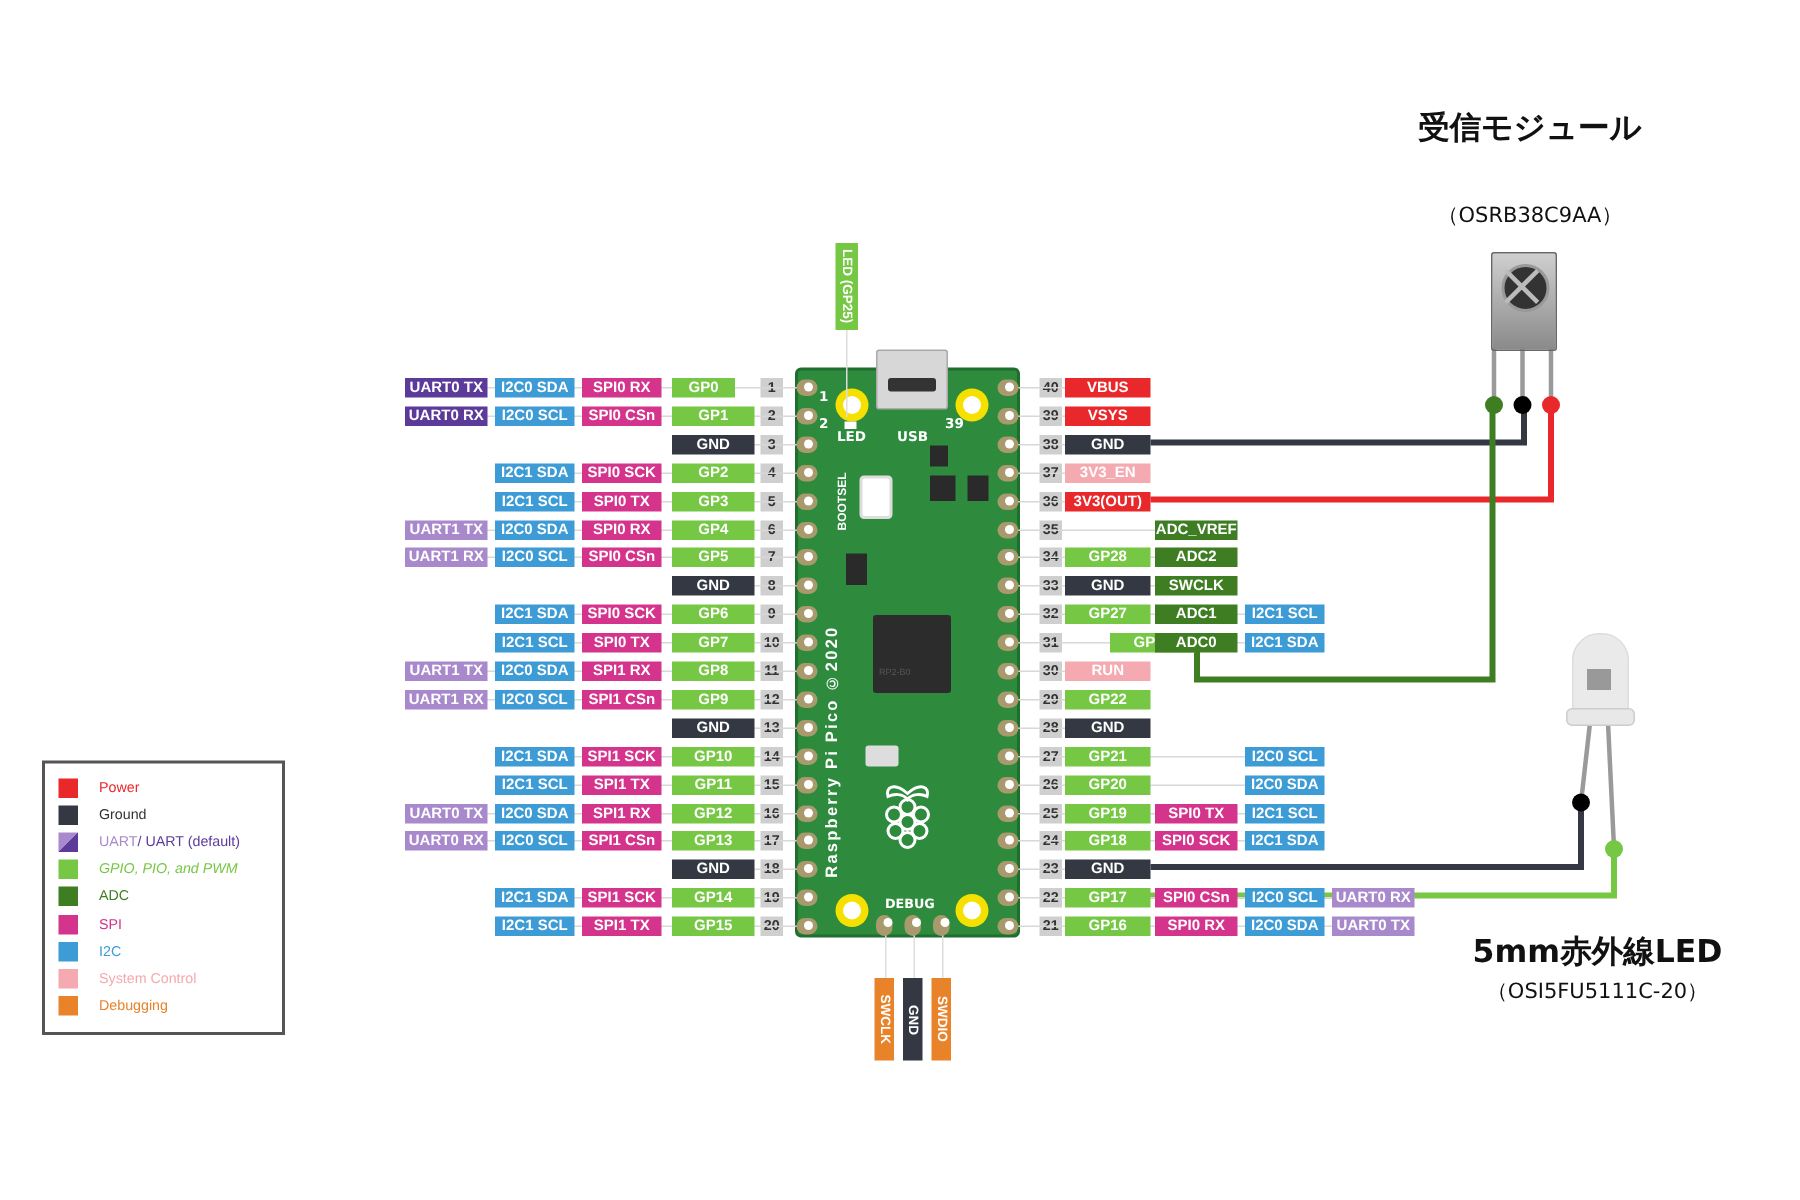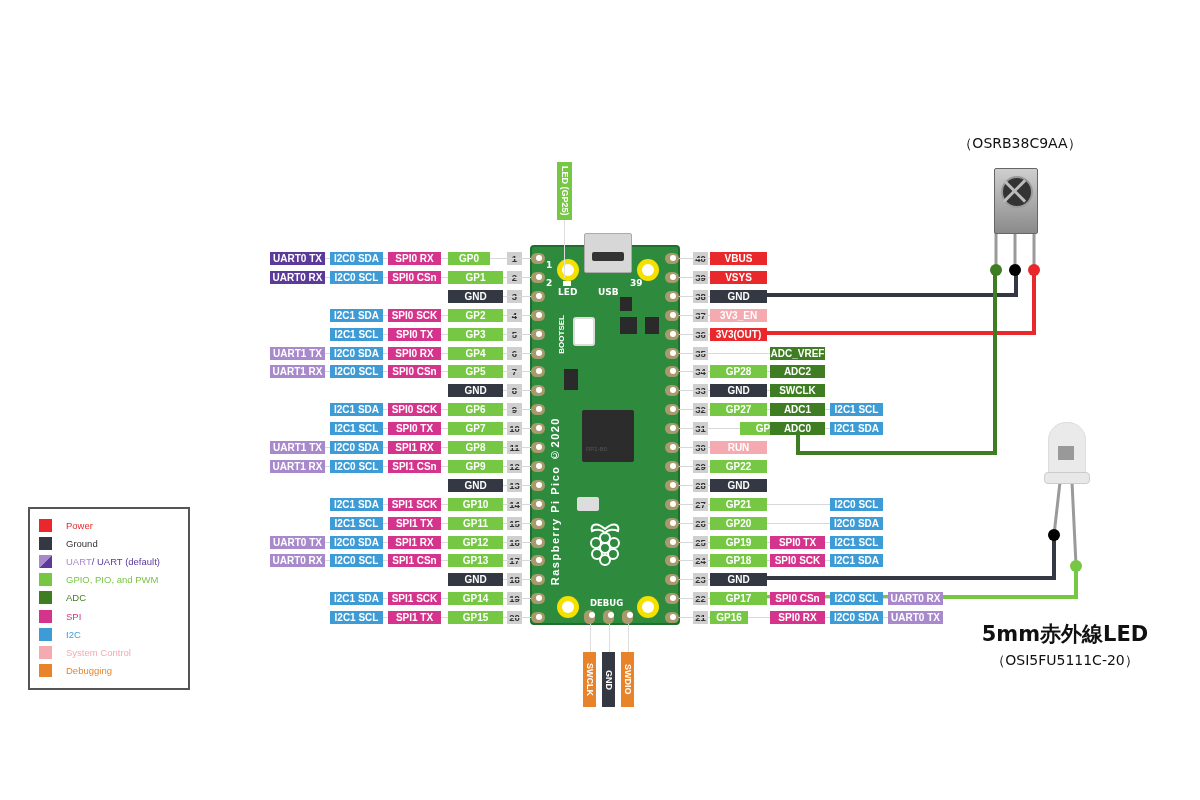--- a/index.html
+++ b/index.html
@@ -291,21 +291,21 @@
     <div class="pad" style="left:665px;top:574px"></div>
     <div class="pn" style="left:693px;top:592px">22</div>
     <div class="conn" style="left:677px;top:598px;width:266px"></div>
     <div class="lbl" style="left:710px;top:592px;width:57px;background:#76c744">GP17</div>
     <div class="lbl" style="left:770px;top:592px;width:55px;background:#d5348c">SPI0 CSn</div>
     <div class="lbl" style="left:830px;top:592px;width:53px;background:#3d9bd6">I2C0 SCL</div>
     <div class="lbl" style="left:888px;top:592px;width:55px;background:#a889cc">UART0 RX</div>
     <div class="pad" style="left:665px;top:593px"></div>
     <div class="pn" style="left:693px;top:611px">21</div>
     <div class="conn" style="left:677px;top:617px;width:266px"></div>
-    <div class="lbl" style="left:710px;top:611px;width:38px;background:#76c744">GP16</div>
+    <div class="lbl" style="left:710px;top:611px;width:57px;background:#76c744">GP16</div>
     <div class="lbl" style="left:770px;top:611px;width:55px;background:#d5348c">SPI0 RX</div>
     <div class="lbl" style="left:830px;top:611px;width:53px;background:#3d9bd6">I2C0 SDA</div>
     <div class="lbl" style="left:888px;top:611px;width:55px;background:#a889cc">UART0 TX</div>
     <div class="pad" style="left:665px;top:612px"></div>
   </div>
 <div id="debug">
     <div style="position:absolute;left:590px;top:618px;width:1px;height:36px;background:#ddd"></div>
     <div class="pad" style="left:584px;top:610px;width:11px;height:14px"></div>
     <div class="vtext" style="left:583px;top:652px;width:13px;height:55px;background:#e8832a;font-size:9px;line-height:13px">SWCLK</div>
     <div style="position:absolute;left:609px;top:618px;width:1px;height:36px;background:#ddd"></div>
@@ -325,21 +325,21 @@
       <div class="leg-sw" style="background: rgb(52, 56, 66);"></div>
       <span style="color: rgb(51, 51, 51);">Ground</span>
     </div>
     <div class="leg-row" style="top: 45.4px;">
       <div class="leg-sw" style="background: linear-gradient(135deg, rgb(168, 137, 204) 50%, rgb(91, 58, 154) 50%);"></div>
       <span style="color: rgb(168, 137, 204);">UART</span>
       <span style="color: rgb(91, 58, 154);"> / UART (default)</span>
     </div>
     <div class="leg-row" style="top: 63.6px;">
       <div class="leg-sw" style="background: rgb(118, 199, 68);"></div>
-      <span style="color: rgb(118, 199, 68);">GPIO, PIO, and PWM</span>
+      <span style="color: rgb(118, 199, 68); font-style: italic;">GPIO, PIO, and PWM</span>
     </div>
     <div class="leg-row" style="top: 81.8px;">
       <div class="leg-sw" style="background: rgb(63, 125, 35);"></div>
       <span style="color: rgb(63, 125, 35);">ADC</span>
     </div>
     <div class="leg-row" style="top: 100px;">
       <div class="leg-sw" style="background: rgb(213, 52, 140);"></div>
       <span style="color: rgb(213, 52, 140);">SPI</span>
     </div>
     <div class="leg-row" style="top: 118.2px;">
@@ -350,20 +350,21 @@
       <div class="leg-sw" style="background: rgb(244, 170, 176);"></div>
       <span style="color: rgb(244, 170, 176);">System Control</span>
     </div>
     <div class="leg-row" style="top: 154.6px;">
       <div class="leg-sw" style="background: rgb(232, 131, 42);"></div>
       <span style="color: rgb(232, 131, 42);">Debugging</span>
     </div>
   </div>
 
 <div class="title-jp" style="left:925px;top:70px;width:190px;font-size:21px;line-height:30px">
+  <div>受信モジュール</div>
 </div>
 <div class="title-jp" style="left:925px;top:135px;width:190px;font-size:14px;font-weight:normal">（OSRB38C9AA）</div>
 
 <div style="position:absolute;left:990px;top:168px;width:50px;height:70px;">
   <div style="position:absolute;left:4px;top:0;width:42px;height:64px;background:linear-gradient(#cfcfcf,#8a8a8a);border:1px solid #666;border-radius:2px"></div>
   <div style="position:absolute;left:11px;top:8px;width:28px;height:28px;border-radius:50%;background:#333;border:2px solid #999"></div>
   <div style="position:absolute;left:23px;top:8px;width:3px;height:30px;background:#bbb;transform:rotate(45deg)"></div>
   <div style="position:absolute;left:23px;top:8px;width:3px;height:30px;background:#bbb;transform:rotate(-45deg)"></div>
 </div>
 

